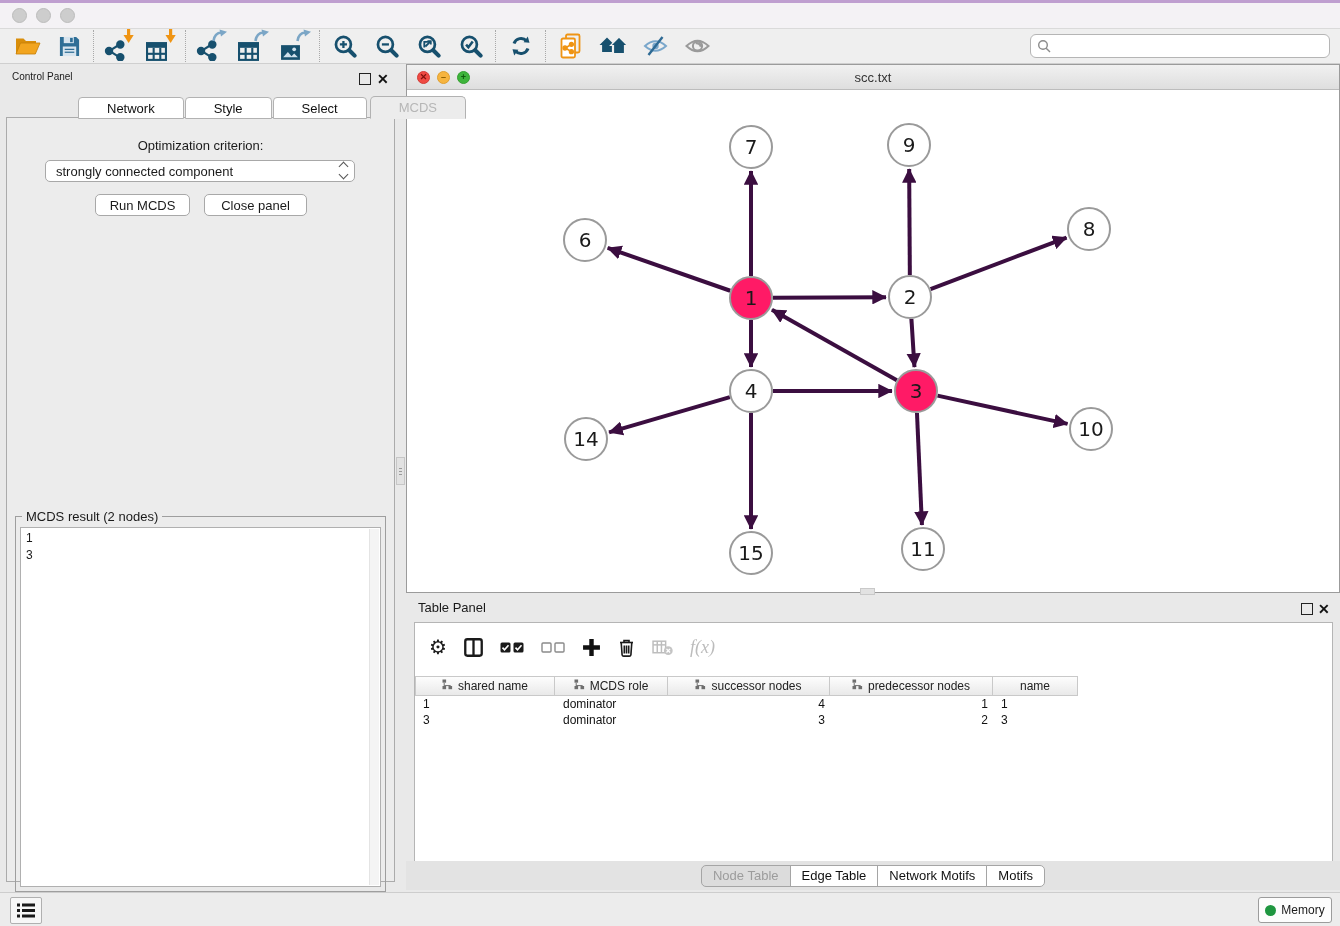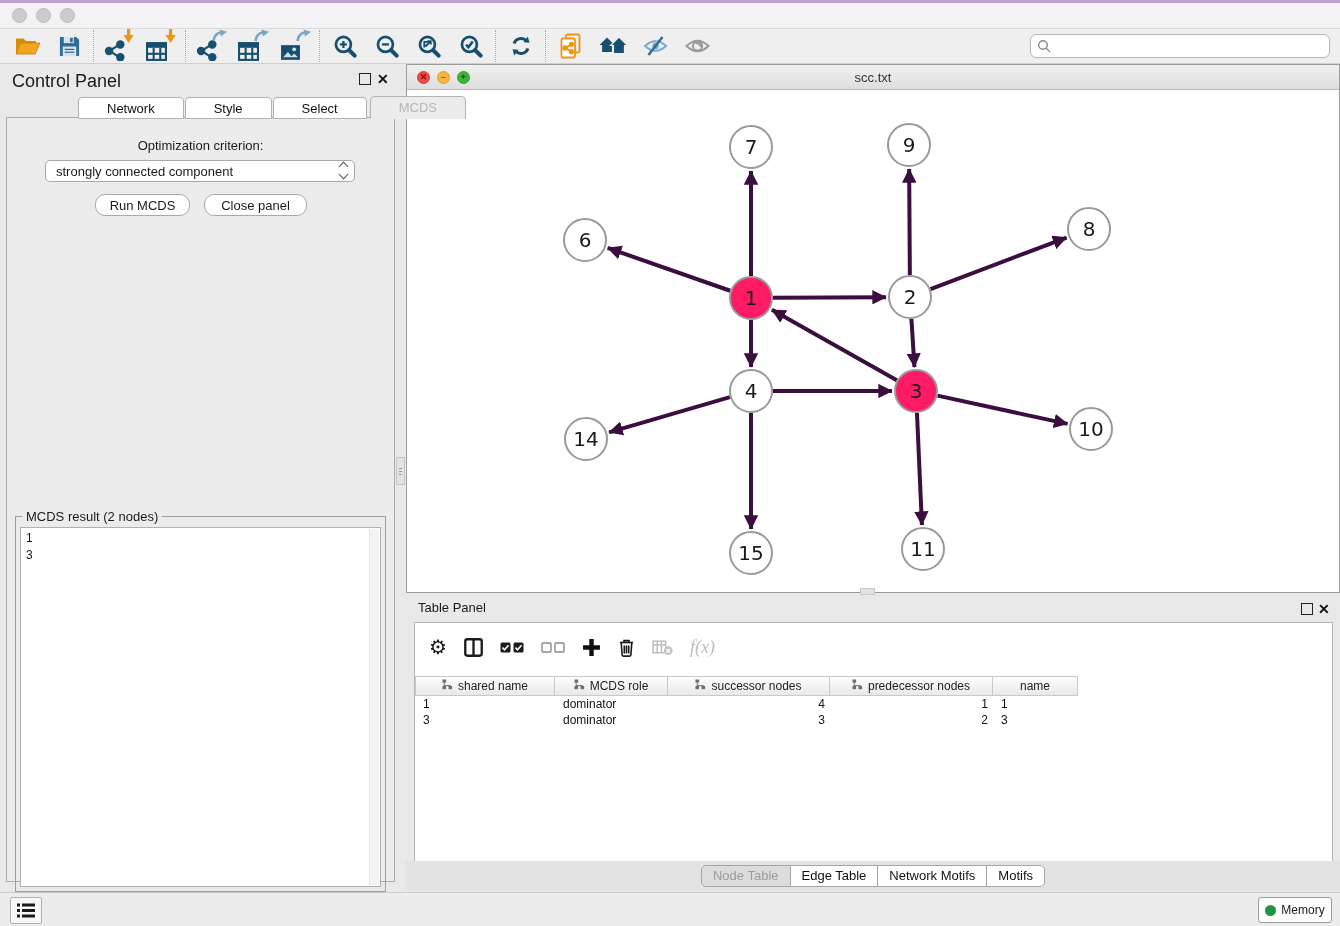--- a/index.html
+++ b/index.html
@@ -17,35 +17,35 @@
            border-bottom:1px solid #cfcfcf;display:flex;align-items:center;padding-left:6px;}
   .tbtn{width:42px;height:32px;display:flex;align-items:center;justify-content:center;position:relative;}
   .sep{width:1px;height:32px;border-left:1px dotted #a9a9a9;margin:0 3px;}
   .ic-stack{position:relative;width:30px;height:30px;}
   .ic-stack .base{position:absolute;left:0;bottom:0;}
   .ic-stack .ovl{position:absolute;right:-1px;top:-2px;}
   .search-box{position:absolute;right:10px;top:5px;width:292px;height:22px;background:#fff;
               border:1px solid #b5b5b5;border-radius:6px;display:flex;align-items:center;padding-left:6px;}
   .search-box input{border:none;outline:none;flex:1;font-size:13px;font-family:inherit;background:transparent;height:18px;}
   
-  .cp-title{position:absolute;left:12px;top:71px;font-size:18px;}
+  .cp-title{position:absolute;left:12px;top:71px;font-size:10px;}
   .panel-float{position:absolute;width:10px;height:10px;border:1.6px solid #222;}
   .panel-close{position:absolute;font-size:14px;font-weight:bold;color:#111;line-height:12px;}
   .cp-tabs{position:absolute;left:78px;top:96px;display:flex;align-items:flex-end;z-index:3;}
   .tab{height:20px;padding:0 28px;font-size:13px;background:#fff;border:1px solid #b2b2b2;
        border-radius:4px 4px 0 0;margin-right:1px;display:flex;align-items:center;color:#111;}
   .tab.sel{background:#ececec;color:#b6b6b6;border-radius:5px 5px 0 0;border-bottom-color:#ececec;margin-left:2px;height:21px;}
   .cp-box{position:absolute;left:6px;top:117px;width:387px;height:763px;background:#ececec;border:1px solid #ababab;}
   .opt-label{position:absolute;left:0;right:0;top:20px;text-align:center;font-size:13px;}
   .dropdown{position:absolute;left:38px;top:42px;width:310px;height:22px;background:#fff;border:1px solid #a8a8a8;
             border-radius:5px;display:flex;align-items:center;font-size:13px;padding-left:10px;box-sizing:border-box;}
   .stepper{position:absolute;right:7px;top:2px;display:flex;flex-direction:column;align-items:center;gap:1px;}
   .chev{width:6px;height:6px;border:1.4px solid #555;border-bottom:none;border-right:none;transform:rotate(45deg);}
   .chev.dn{transform:rotate(225deg);border-color:#555;}
-  .btn{position:absolute;height:22px;background:#fff;border:1px solid #a8a8a8;border-radius:10px;
+  .btn{position:absolute;height:22px;background:#fff;border:1px solid #a8a8a8;border-radius:5px;
        font-size:13px;display:flex;align-items:center;justify-content:center;box-sizing:border-box;}
   .groupbox{position:absolute;left:8px;top:376px;width:369px;height:374px;border:1px solid #9e9e9e;margin-top:22px;}
   .legend{position:absolute;left:6px;top:-8px;background:#ececec;padding:0 4px;font-size:13px;white-space:nowrap;}
   .result-area{position:absolute;left:4px;top:10px;right:4px;bottom:4px;background:#fff;border:1px solid #b0b0b0;
                font-size:12px;line-height:17px;padding:2px 0 0 5px;white-space:pre;box-sizing:border-box;}
   .result-scroll{position:absolute;top:1px;bottom:1px;right:1px;width:9px;background:#f4f4f4;border-left:1px solid #e4e4e4;}
   .v-splitter{position:absolute;left:396px;top:457px;width:7px;height:26px;background:#e2e2e2;border:1px solid #c6c6c6;
               display:flex;flex-direction:column;align-items:center;justify-content:center;gap:2px;}
   .v-splitter i{width:3px;height:1px;background:#9a9a9a;}
   

